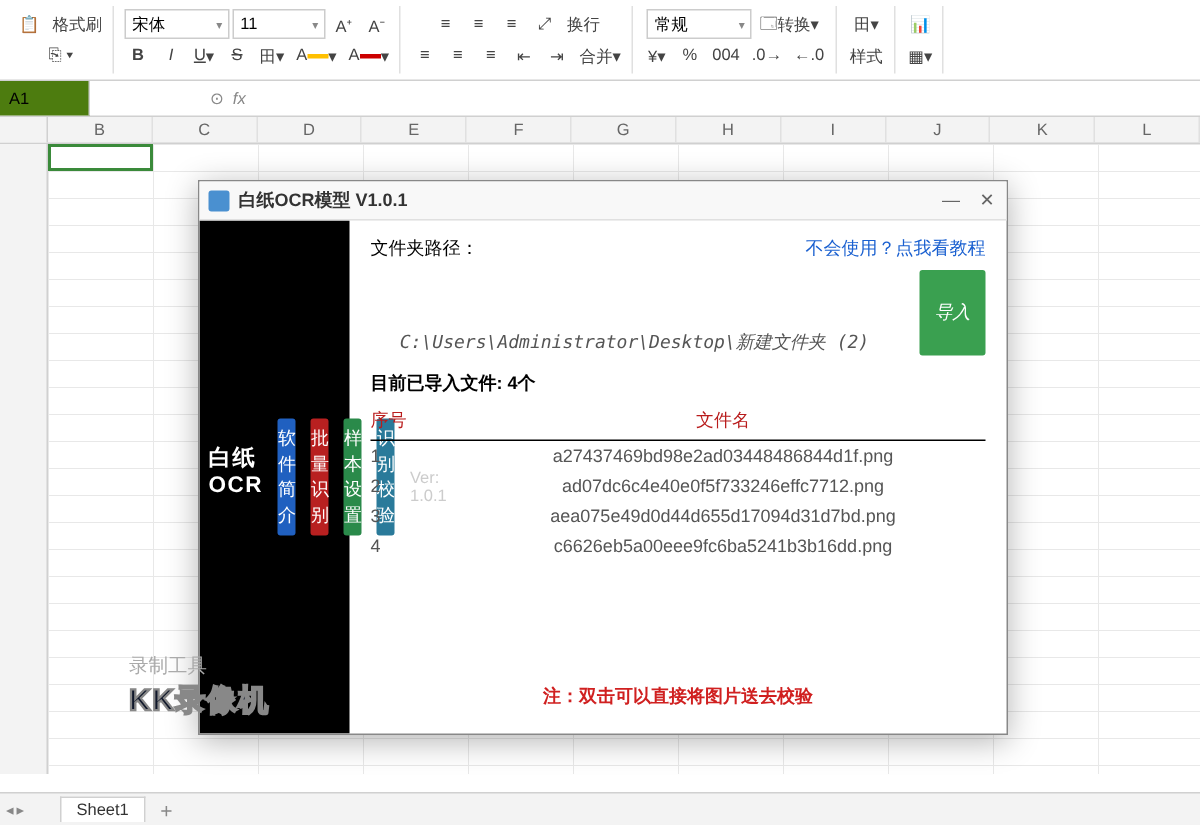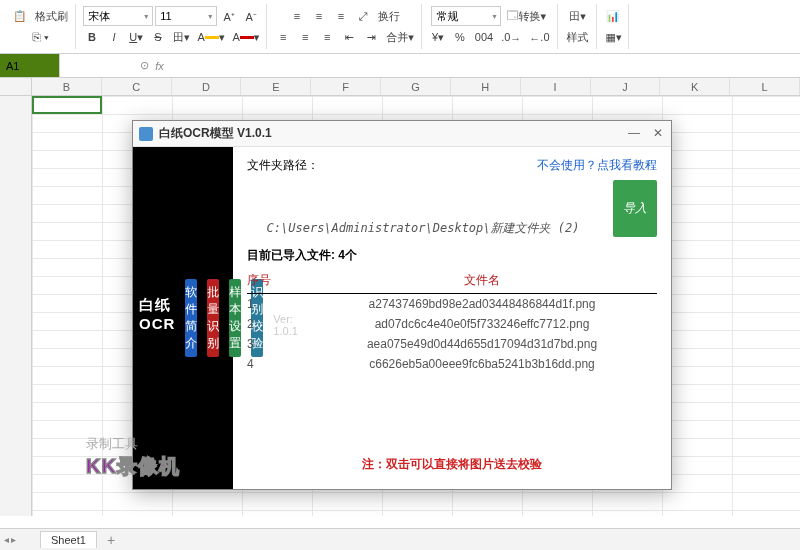--- a/index.html
+++ b/index.html
@@ -70,21 +70,21 @@
 .th-idx { width: 60px; }
 .th-name { flex: 1; text-align: center; }
 .ocr-row { display: flex; padding: 3px 0; font-family: "SimSun", monospace; color: #555; }
 .td-idx { width: 60px; }
 .td-name { flex: 1; text-align: center; }
 .ocr-note { color: #d02020; font-weight: bold; text-align: center; margin-top: 10px; padding-bottom: 6px; }
 
 
 .watermark { position: absolute; left: 86px; bottom: 70px; font-size: 14px; color: #999; pointer-events: none; }
 .watermark .wm-line1 { font-size: 13px; color: #aaa; }
-.watermark .wm-line2 { font-size: 20px; font-weight: bold; color: #a21caf; -webkit-text-stroke: 1.5px #888; letter-spacing: 1px; }
+.watermark .wm-line2 { font-size: 20px; font-weight: bold; color: #0f172a; -webkit-text-stroke: 1.5px #888; letter-spacing: 1px; }
 </style>
 </head>
 <body>
 
 <div class="ribbon">
   <div class="group">
     <div class="row">
       <span class="rb-btn">📋</span>
       <span class="rb-btn">格式刷</span>
     </div>

